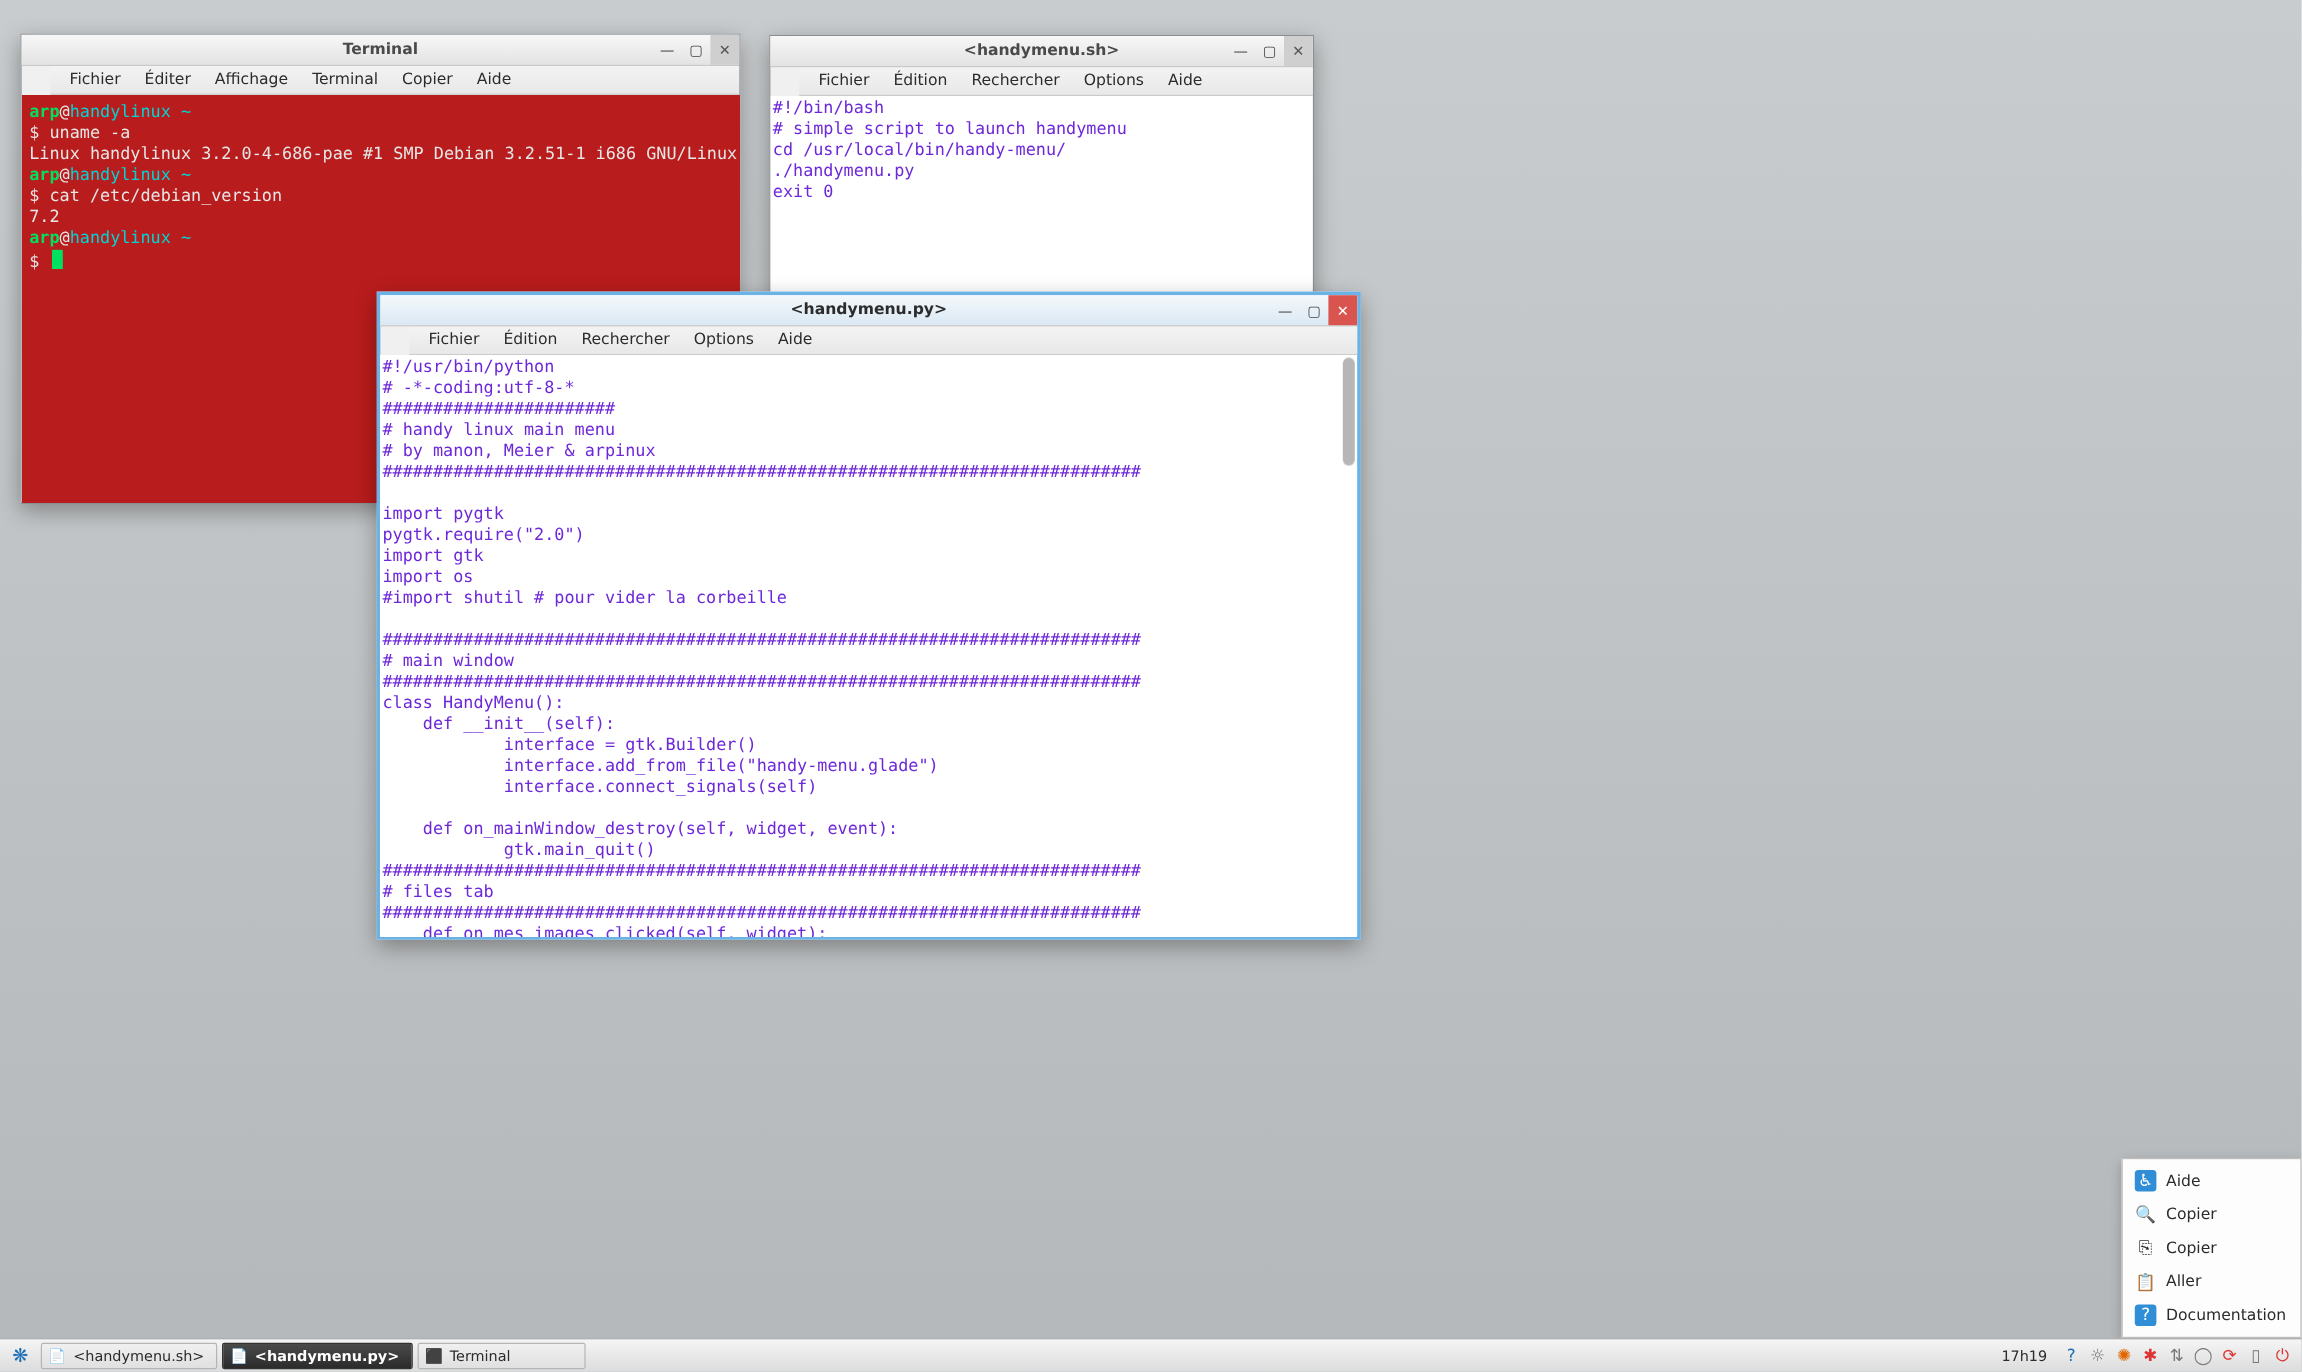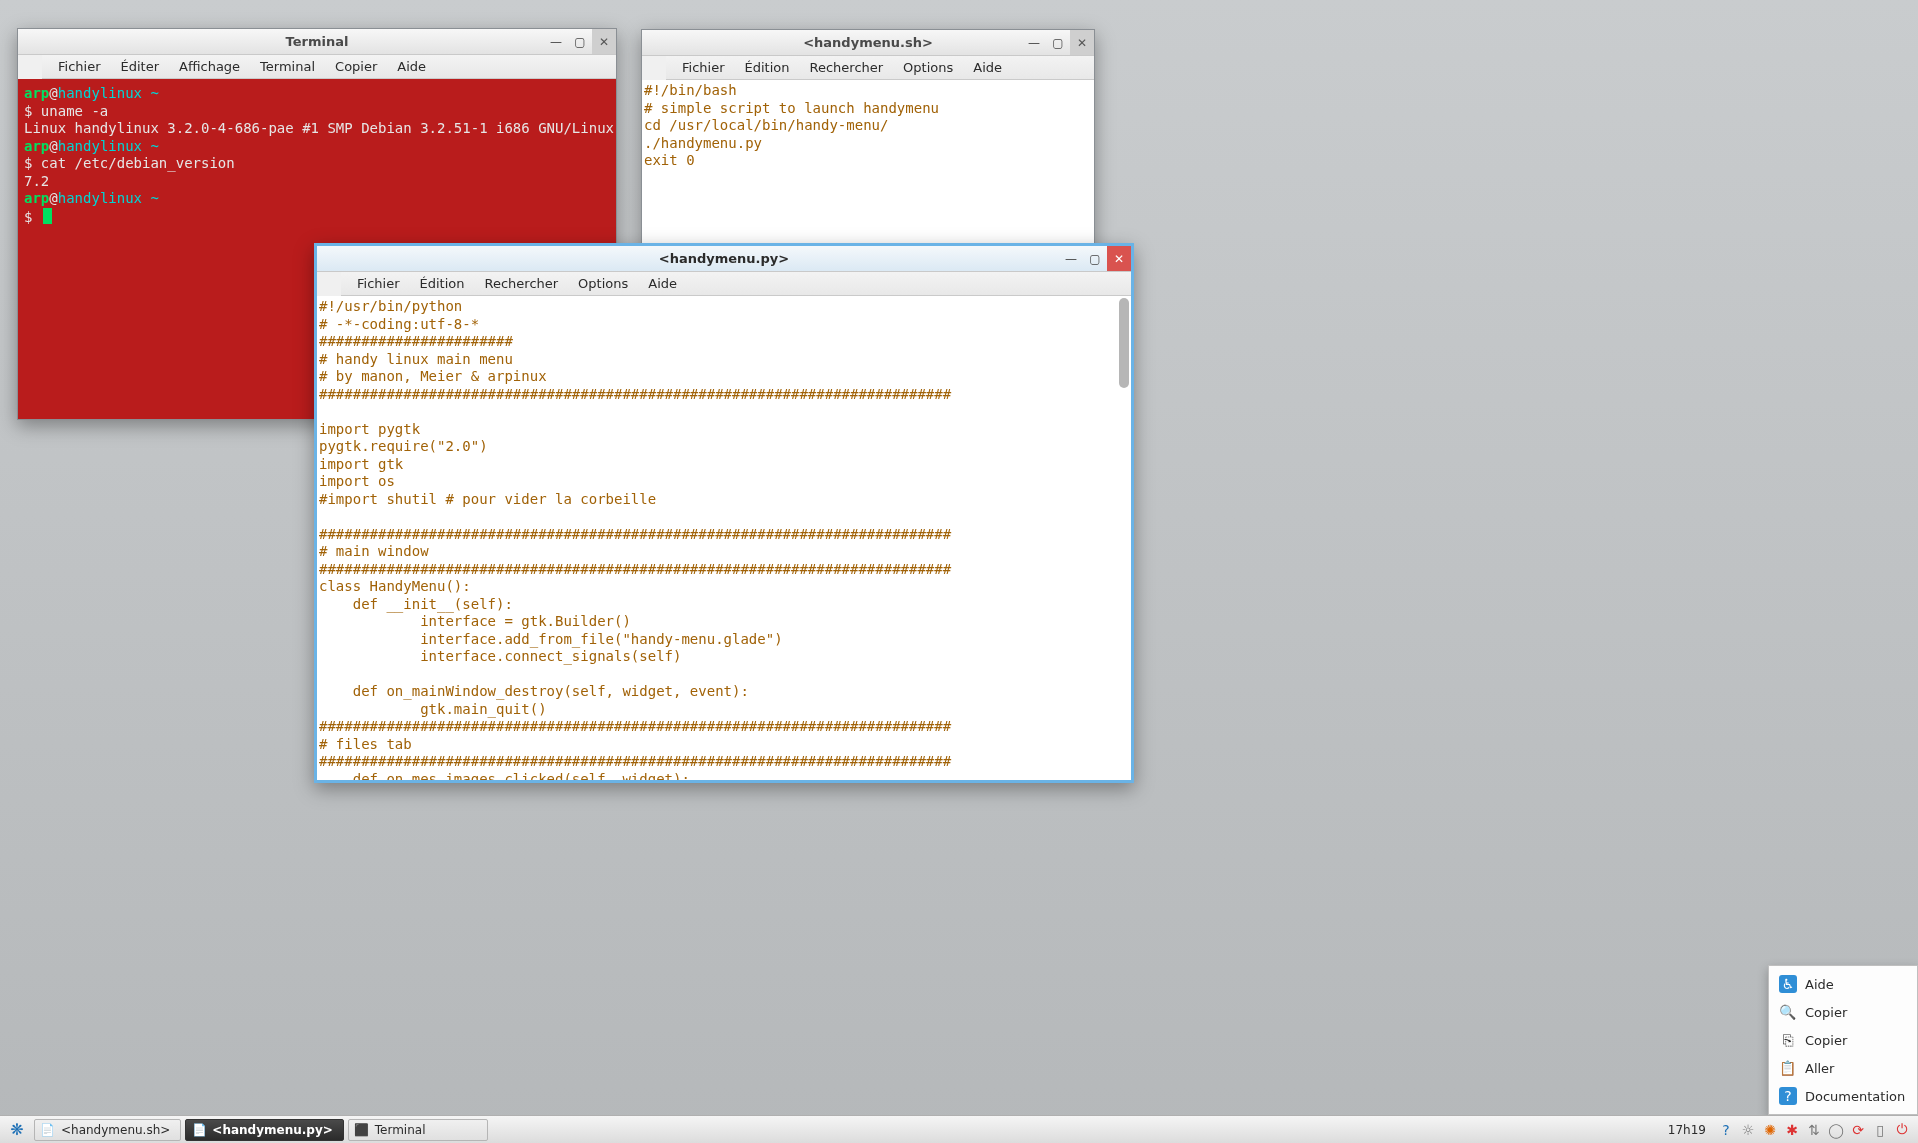--- a/index.html
+++ b/index.html
@@ -80,21 +80,21 @@
     display:inline-block; width:9px; height:16px;
     background:#00e060; margin-left:2px; vertical-align:-2px;
   }
 
   
   .editor-body {
     background: #fff;
     font-family: "DejaVu Sans Mono","Liberation Mono",monospace;
     font-size: 14px;
     line-height: 1.25;
-    color: #a16207;
+    color: #6d28d9;
     white-space: pre;
     padding: 2px 2px;
     height: 100%;
     overflow: auto;
   }
   .scroll-thumb {
     position:absolute; right:2px; top:2px; width:10px; height:90px;
     background:#b6b6b6; border-radius:5px;
   }
 

